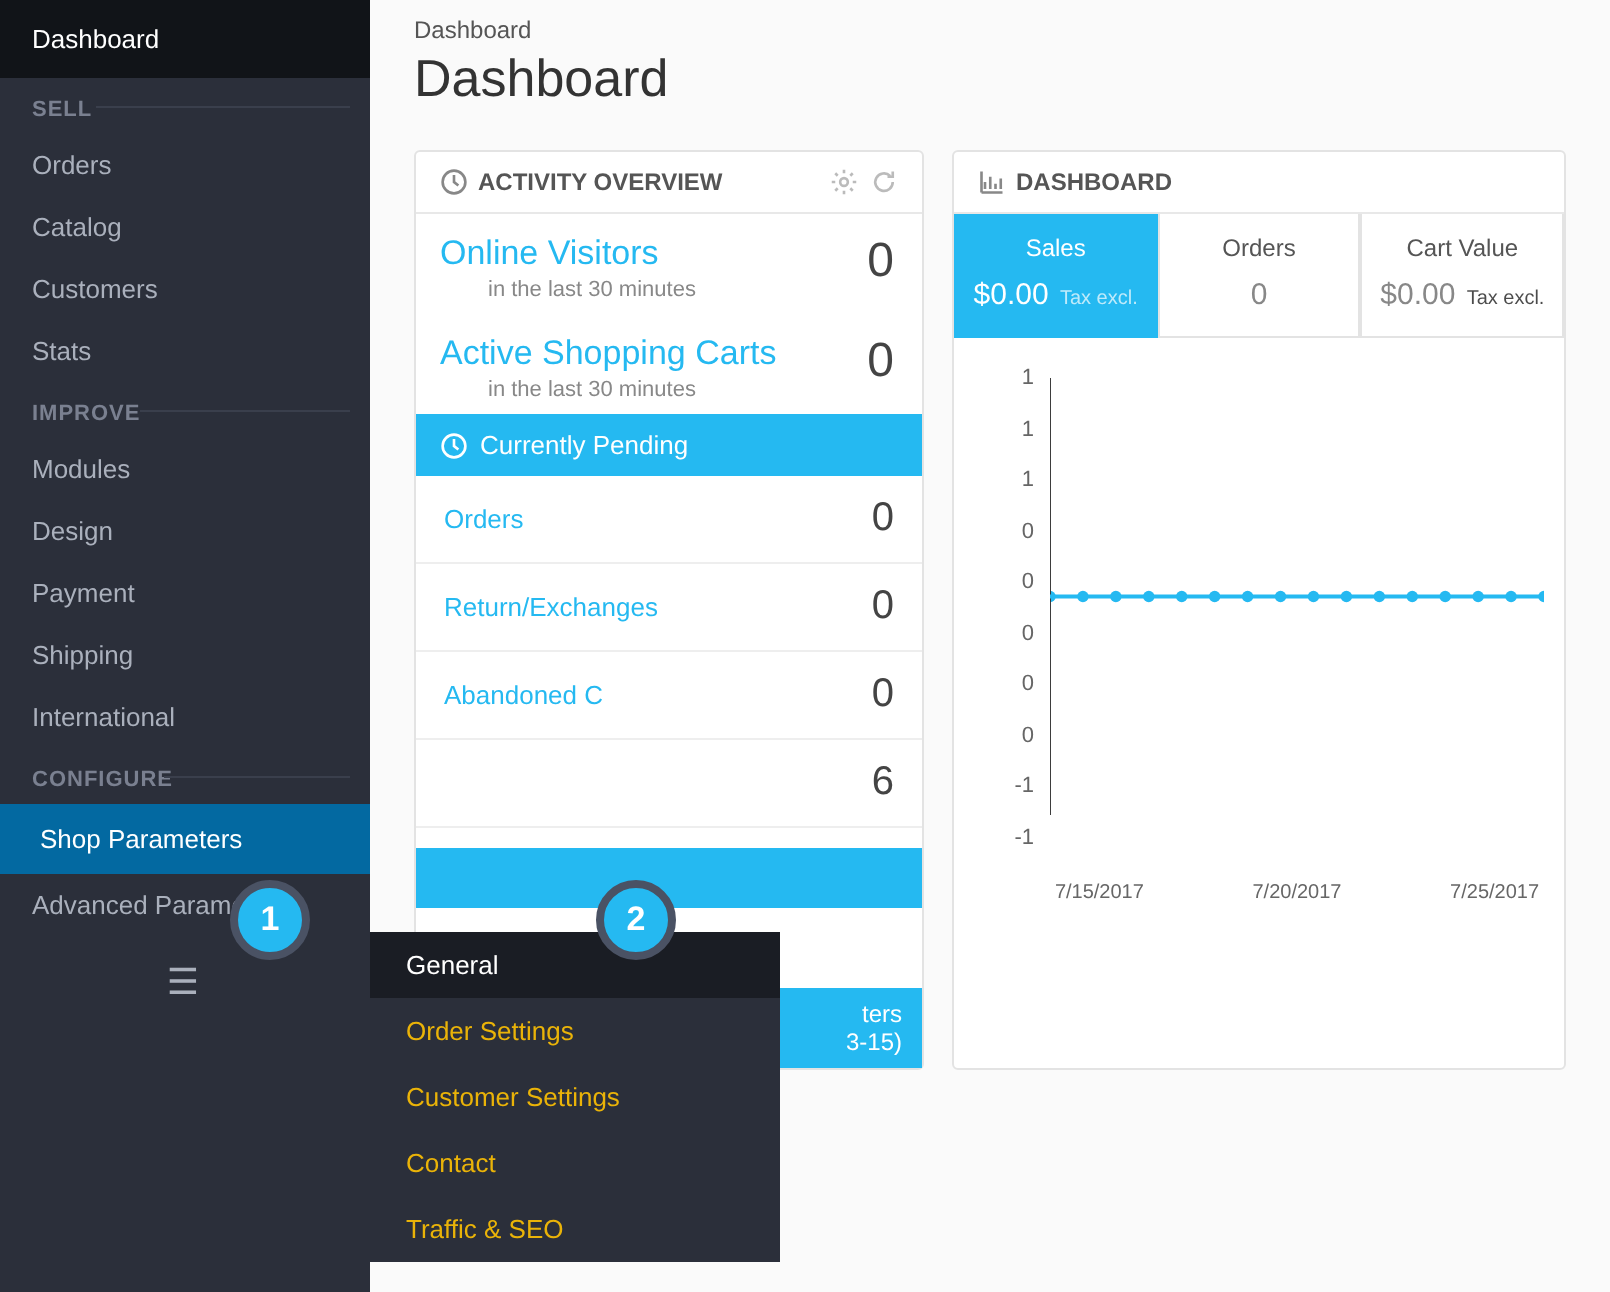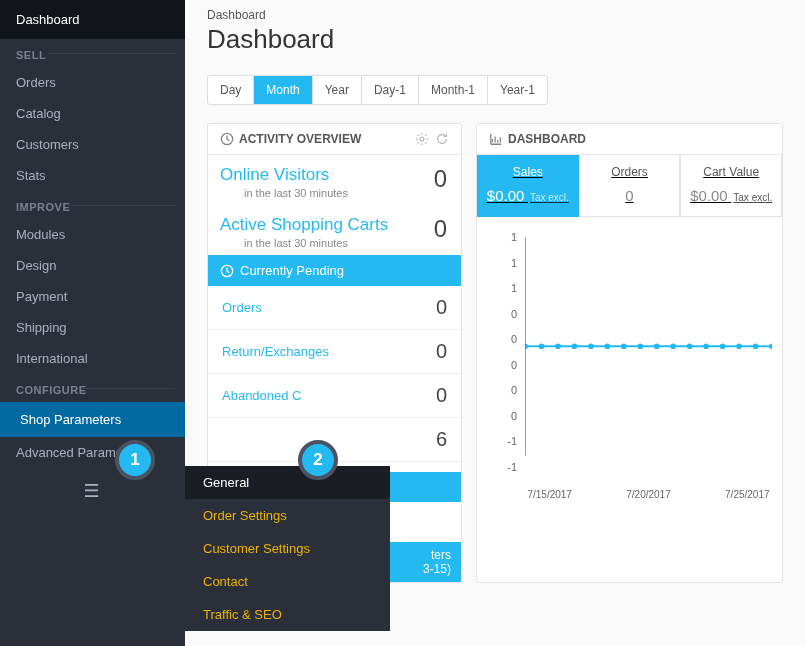--- a/index.html
+++ b/index.html
@@ -42,21 +42,21 @@
 .big-stat-val { position: absolute; right: 14px; top: 10px; font-size: 24px; font-weight: 300; color: #444; }
 
 .pending-header { background: #25b9f1; color: #fff; padding: 8px 12px; font-size: 13px; display: flex; align-items: center; gap: 6px; }
 .pending-row { display: flex; justify-content: space-between; align-items: center; padding: 10px 14px; border-bottom: 1px solid #eee; }
 .pending-label { color: #25b9f1; font-size: 13px; }
 .pending-val { font-size: 20px; font-weight: 300; color: #444; }
 
 .extra-bar { background: #25b9f1; height: 30px; margin-top: 10px; }
 .extra-block { background: #25b9f1; color: #fff; margin-top: 40px; padding: 6px 10px; font-size: 12px; text-align: right; }
 
-.metric-tabs { display: flex; text-decoration: underline; }
+.metric-tabs { display: flex; }
 .metric-tab { flex: 1; text-align: center; padding: 10px 4px 12px; border: 1px solid #e3e3e3; border-top: none; }
 .metric-tab.active { background: #25b9f1; color: #fff; border-color: #25b9f1; }
 .metric-name { font-size: 12px; margin-bottom: 8px; font-weight: 500; }
 .metric-val { font-size: 15px; }
 .metric-sub { font-size: 10px; opacity: 0.7; margin-left: 2px; }
 .metric-tab:not(.active) .metric-name { color: #555; }
 .metric-tab:not(.active) .metric-val { color: #888; }
 
 .chart-area { position: relative; height: 300px; padding: 20px 10px 20px 30px; }
 .y-axis { position: absolute; left: 10px; top: 20px; bottom: 50px; width: 30px; }
@@ -101,28 +101,20 @@
   <div class="submenu-item">Customer Settings</div>
   <div class="submenu-item">Contact</div>
   <div class="submenu-item">Traffic &amp; SEO</div>
 
 </div>
 
 <div class="main">
   <div class="breadcrumb">Dashboard</div>
   <div class="page-title">Dashboard</div>
 
-  <div class="time-tabs">
-    <div class="time-tab">Day</div>
-    <div class="time-tab active">Month</div>
-    <div class="time-tab">Year</div>
-    <div class="time-tab">Day-1</div>
-    <div class="time-tab">Month-1</div>
-    <div class="time-tab">Year-1</div>
-  </div>
 
   <div class="panels">
 
     <div class="panel activity">
       <div class="panel-header">
         <div class="panel-title">
           <svg class="icon-svg" viewBox="0 0 16 16">
               <circle cx="8" cy="8" r="6.5" fill="none" stroke="#888" stroke-width="1.5"></circle>
               <path d="M8 4v4l2.5 2" fill="none" stroke="#888" stroke-width="1.5"></path>
             </svg>

